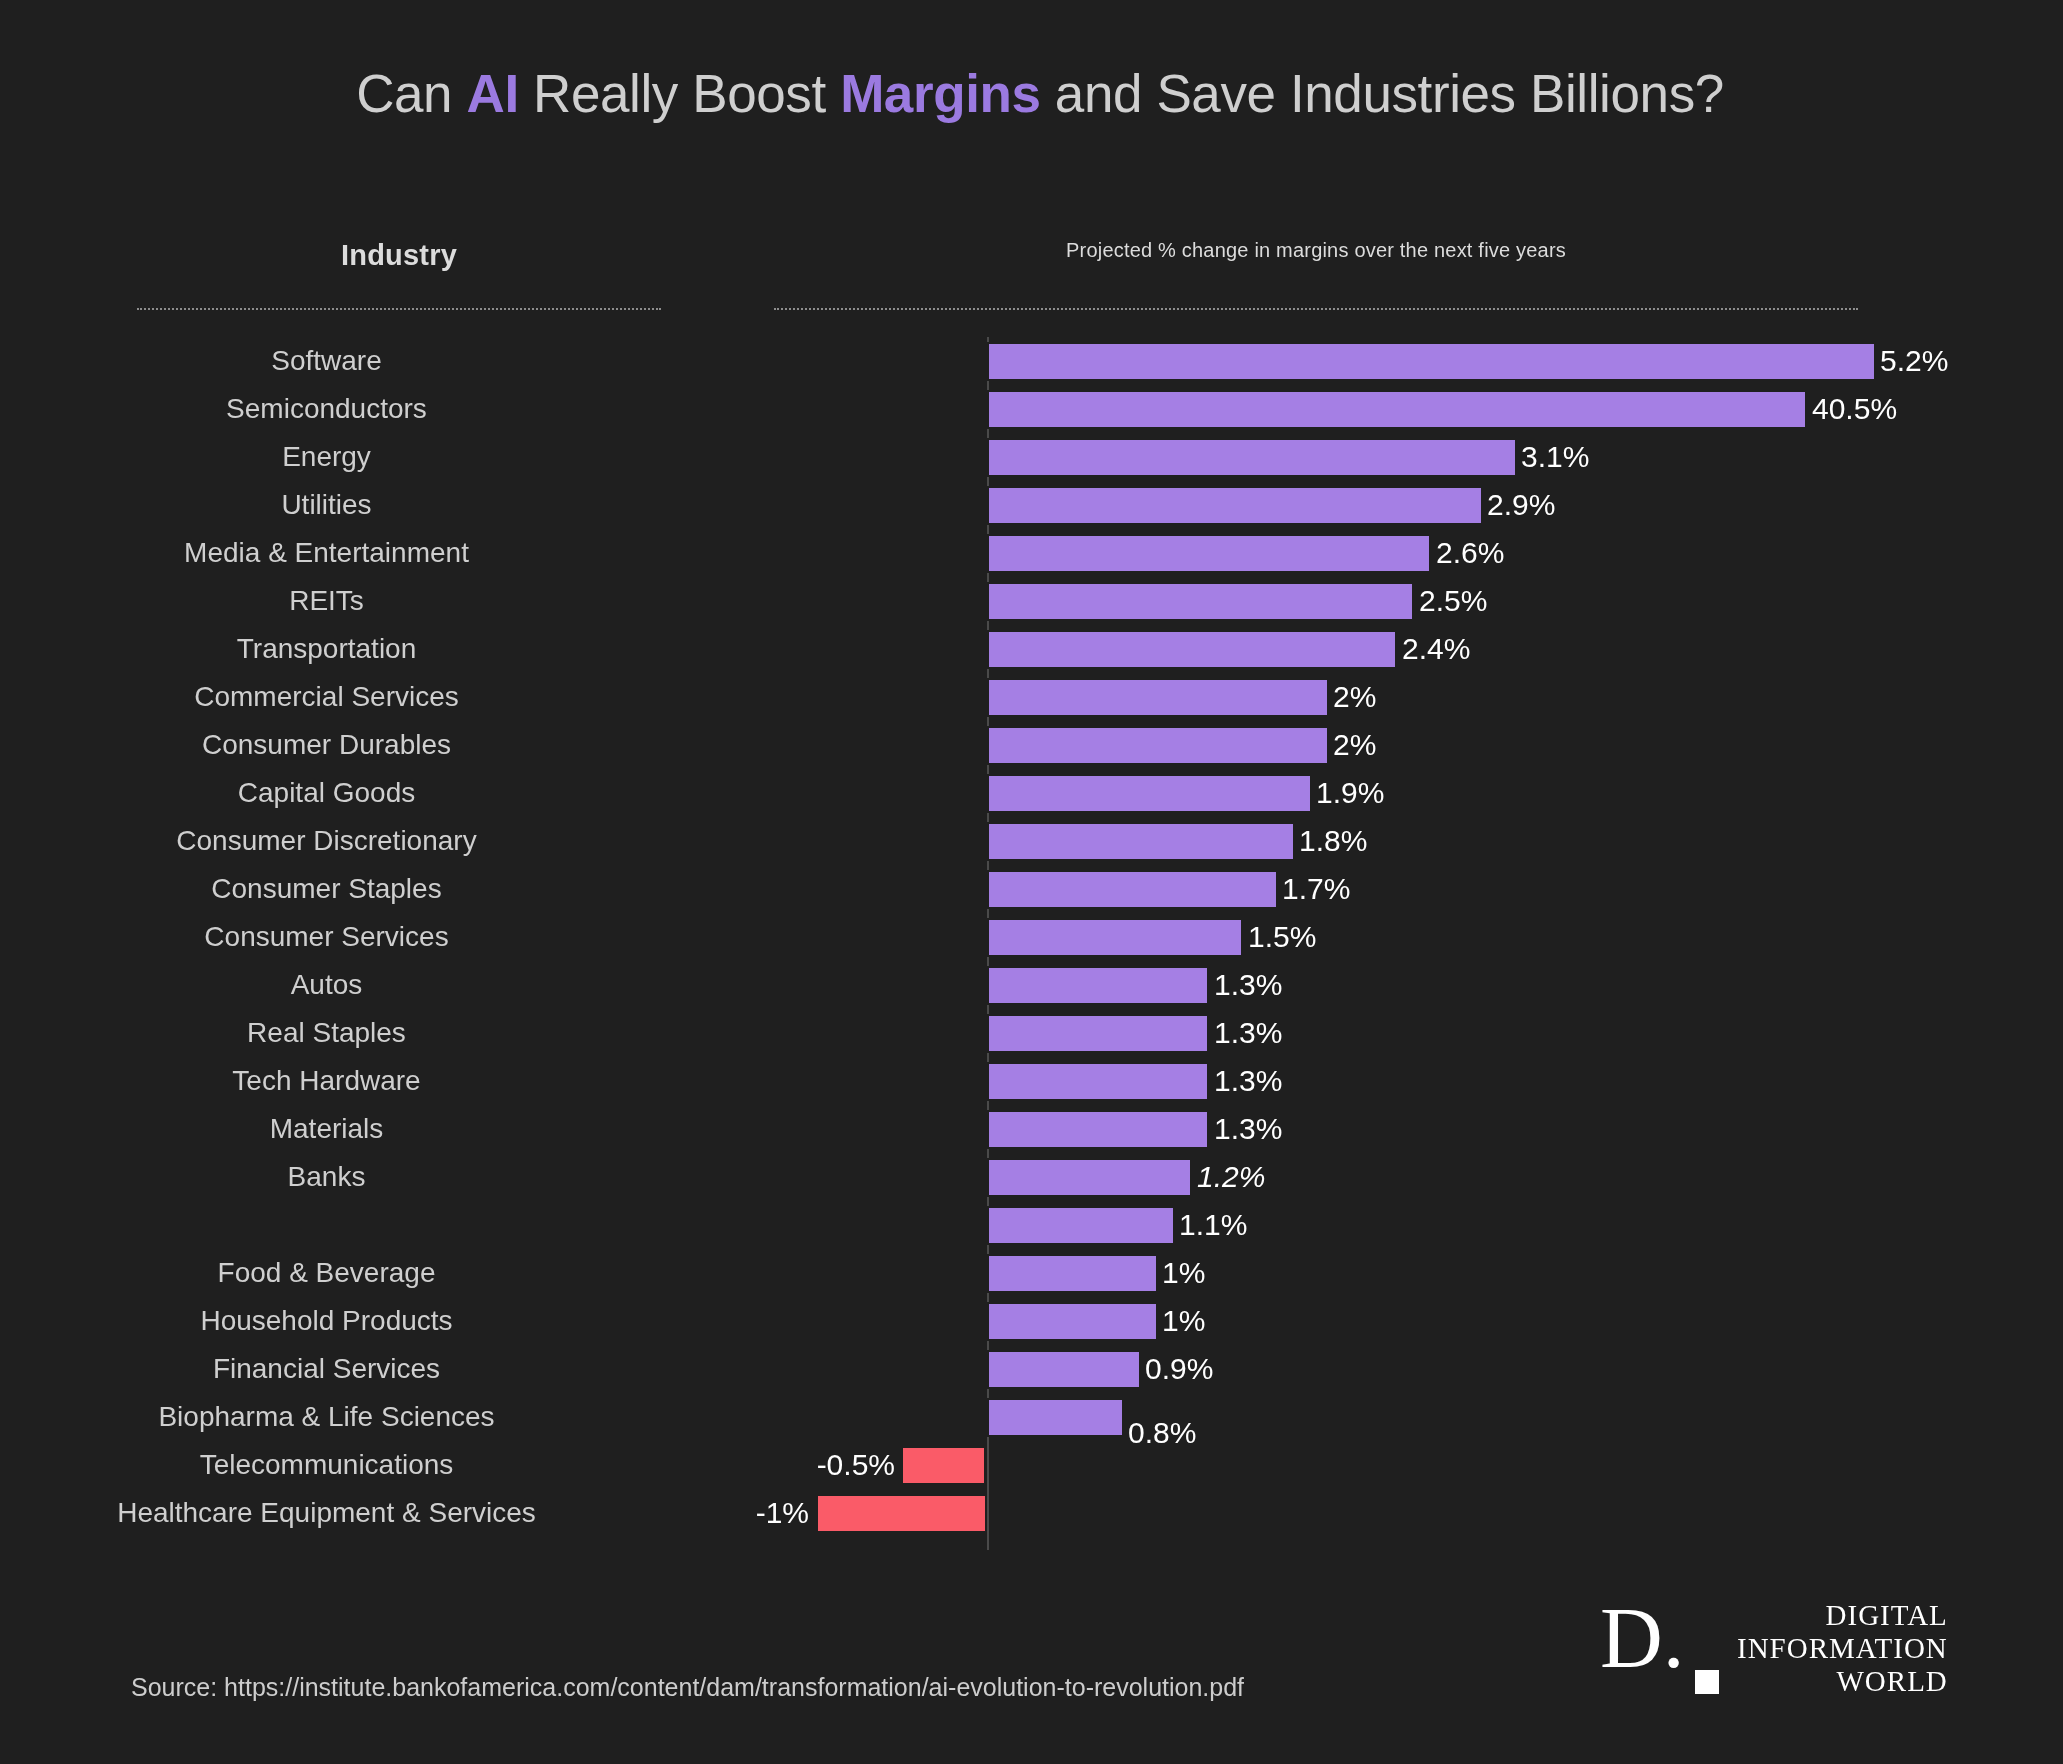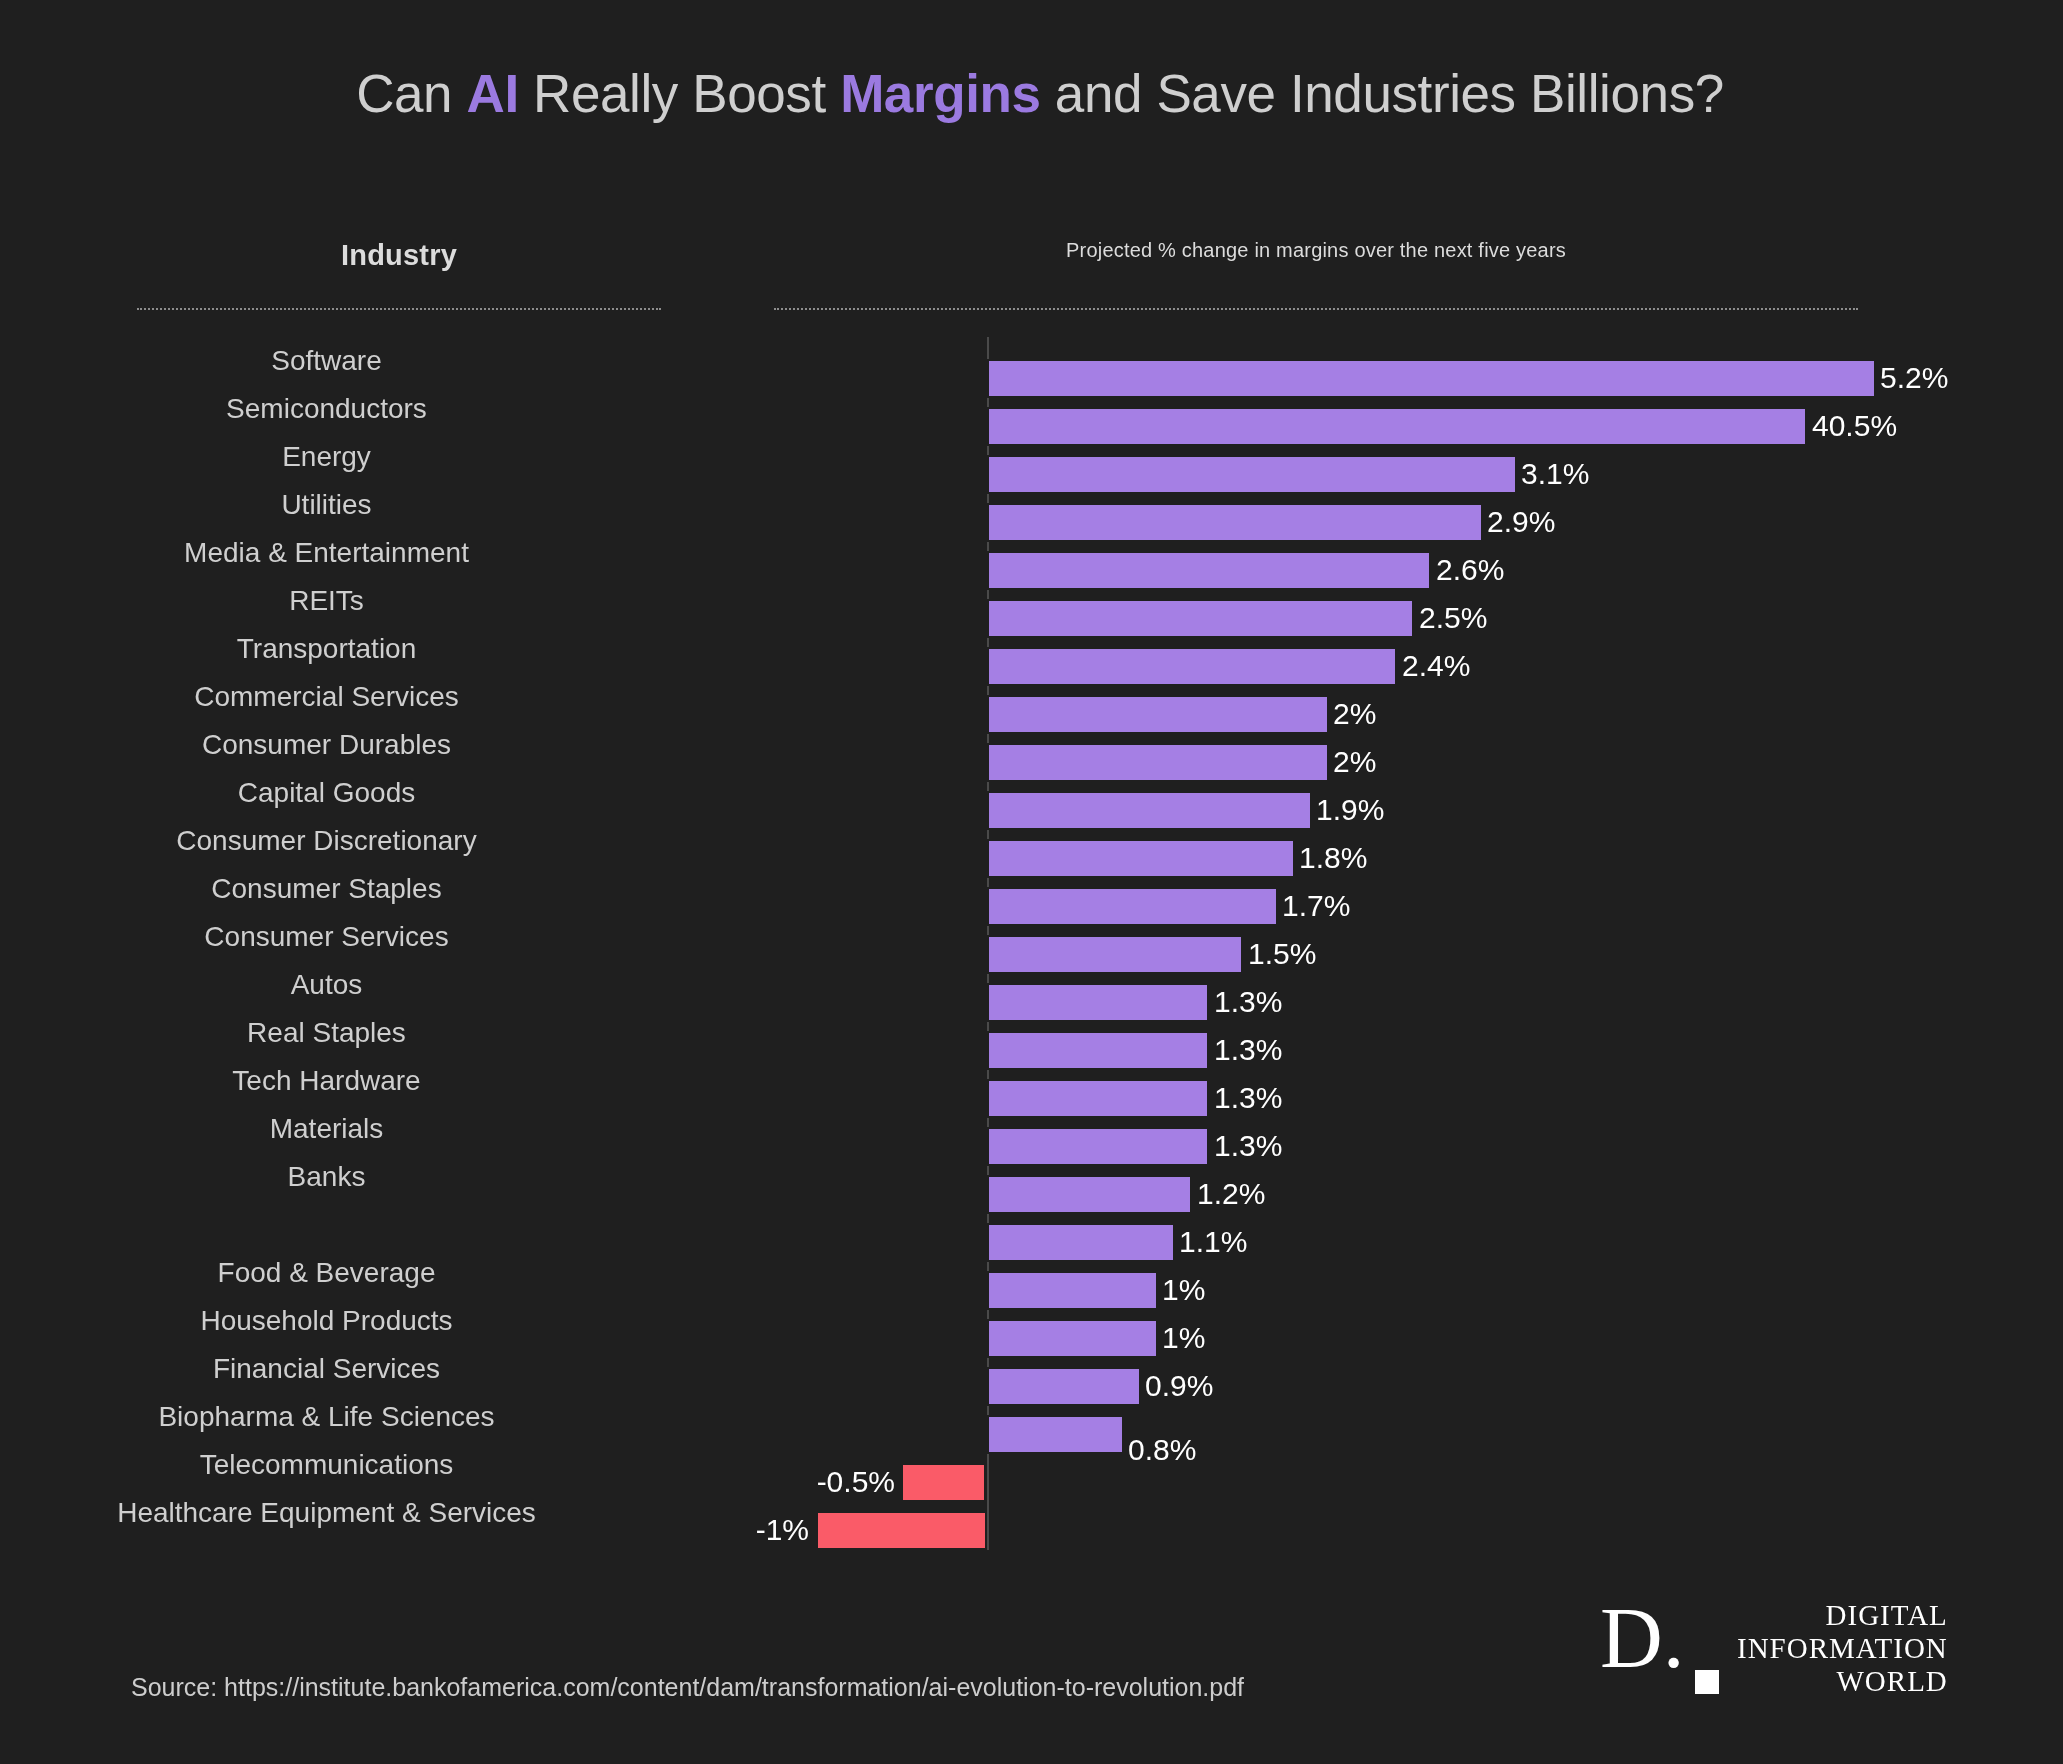--- a/index.html
+++ b/index.html
@@ -95,21 +95,21 @@
     line-height: 48px;
     text-align: center;
     font-size: 28px;
     color: #cfcfcf;
     white-space: nowrap;
   }
   
   .plot {
     position: absolute;
     left: 0;
-    top: 17px;
+    top: 0;
     width: 1996px;
     height: 48px;
   }
   .bar {
     position: absolute;
     top: 4.8px;
     height: 39px;
     box-sizing: border-box;
     border: 2.4px solid #1f1f1f;
   }
@@ -315,21 +315,21 @@
       <div class="cat-label">Materials</div>
       <div class="plot">
         <div class="bar pos" style="left: 987px; width: 222px;"></div>
         <div class="val right" style="left: 1214px;">1.3%</div>
       </div>
     </div>
     <div class="row">
       <div class="cat-label">Banks</div>
       <div class="plot">
         <div class="bar pos" style="left: 987px; width: 205px;"></div>
-        <div class="val right" style="left: 1197px;">1.2%</div>
+        <div class="val right" style="left: 1197px; font-style: italic;">1.2%</div>
       </div>
     </div>
     <div class="row">
       <div class="plot">
         <div class="bar pos" style="left: 987px; width: 188px;"></div>
         <div class="val right" style="left: 1179px;">1.1%</div>
       </div>
     </div>
     <div class="row">
       <div class="cat-label">Food &amp; Beverage</div>

